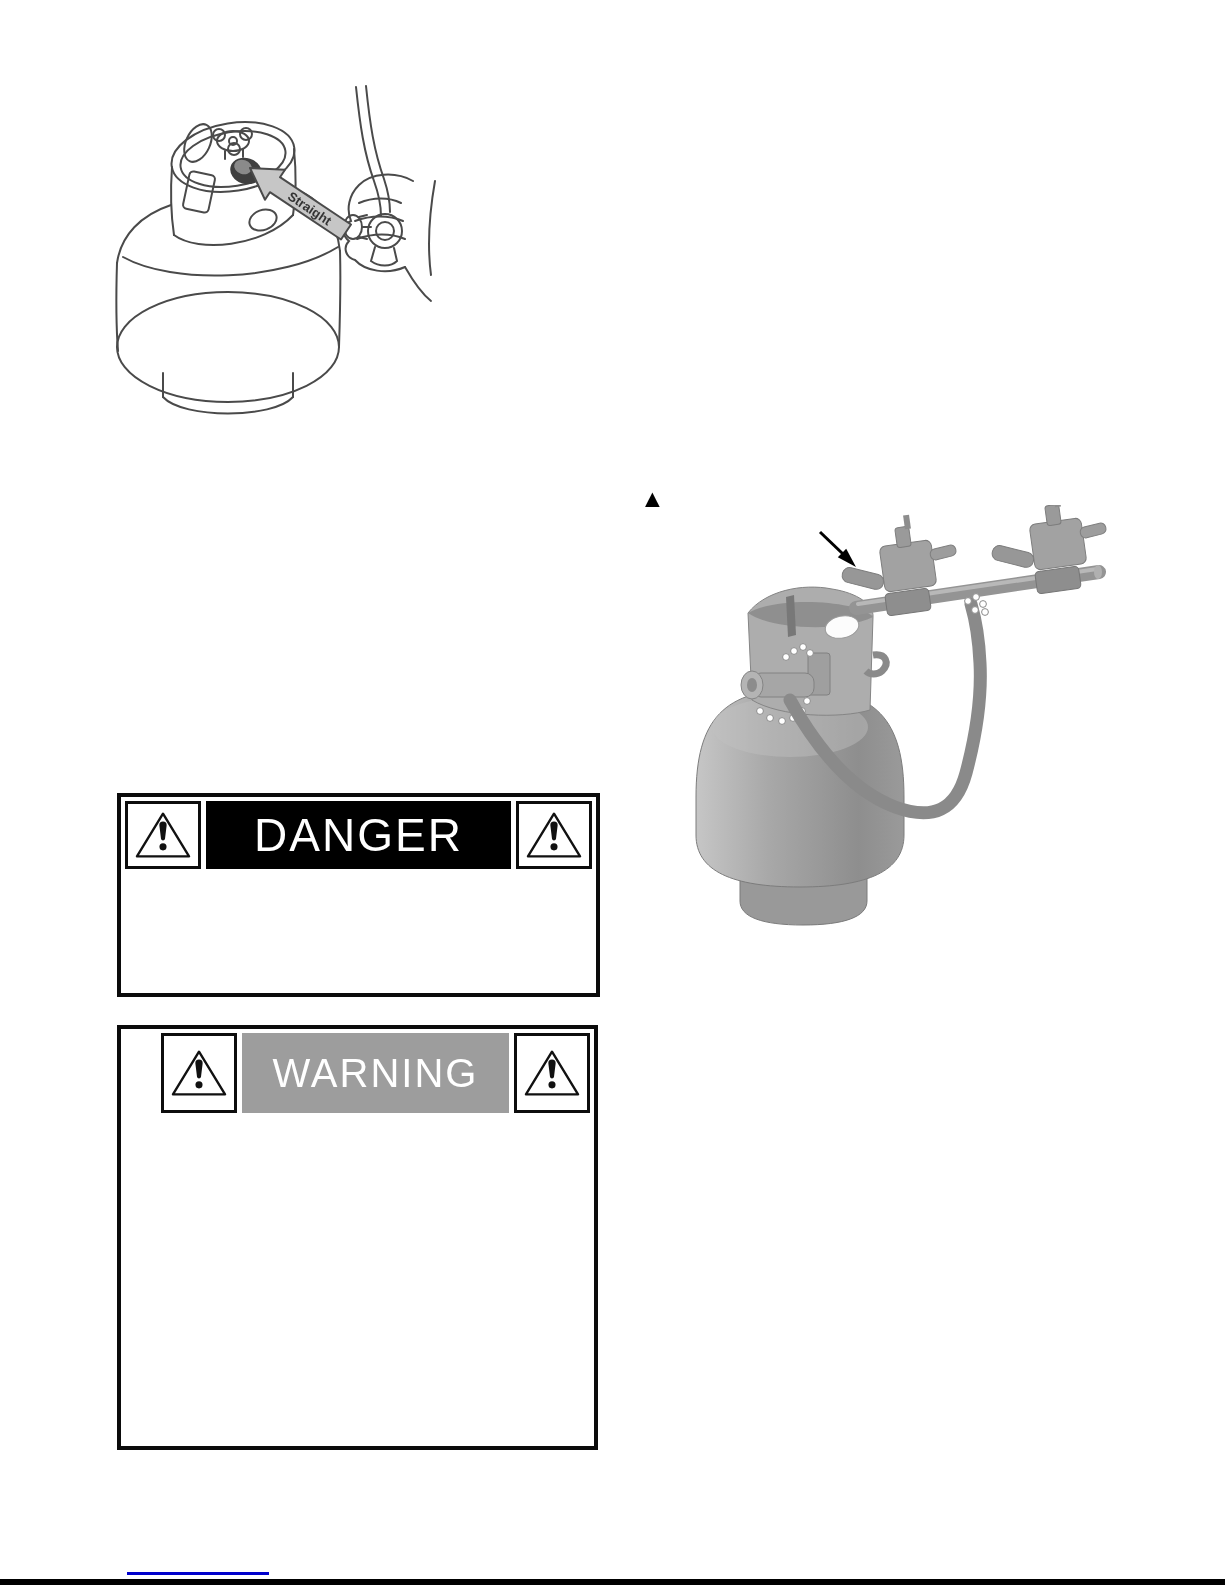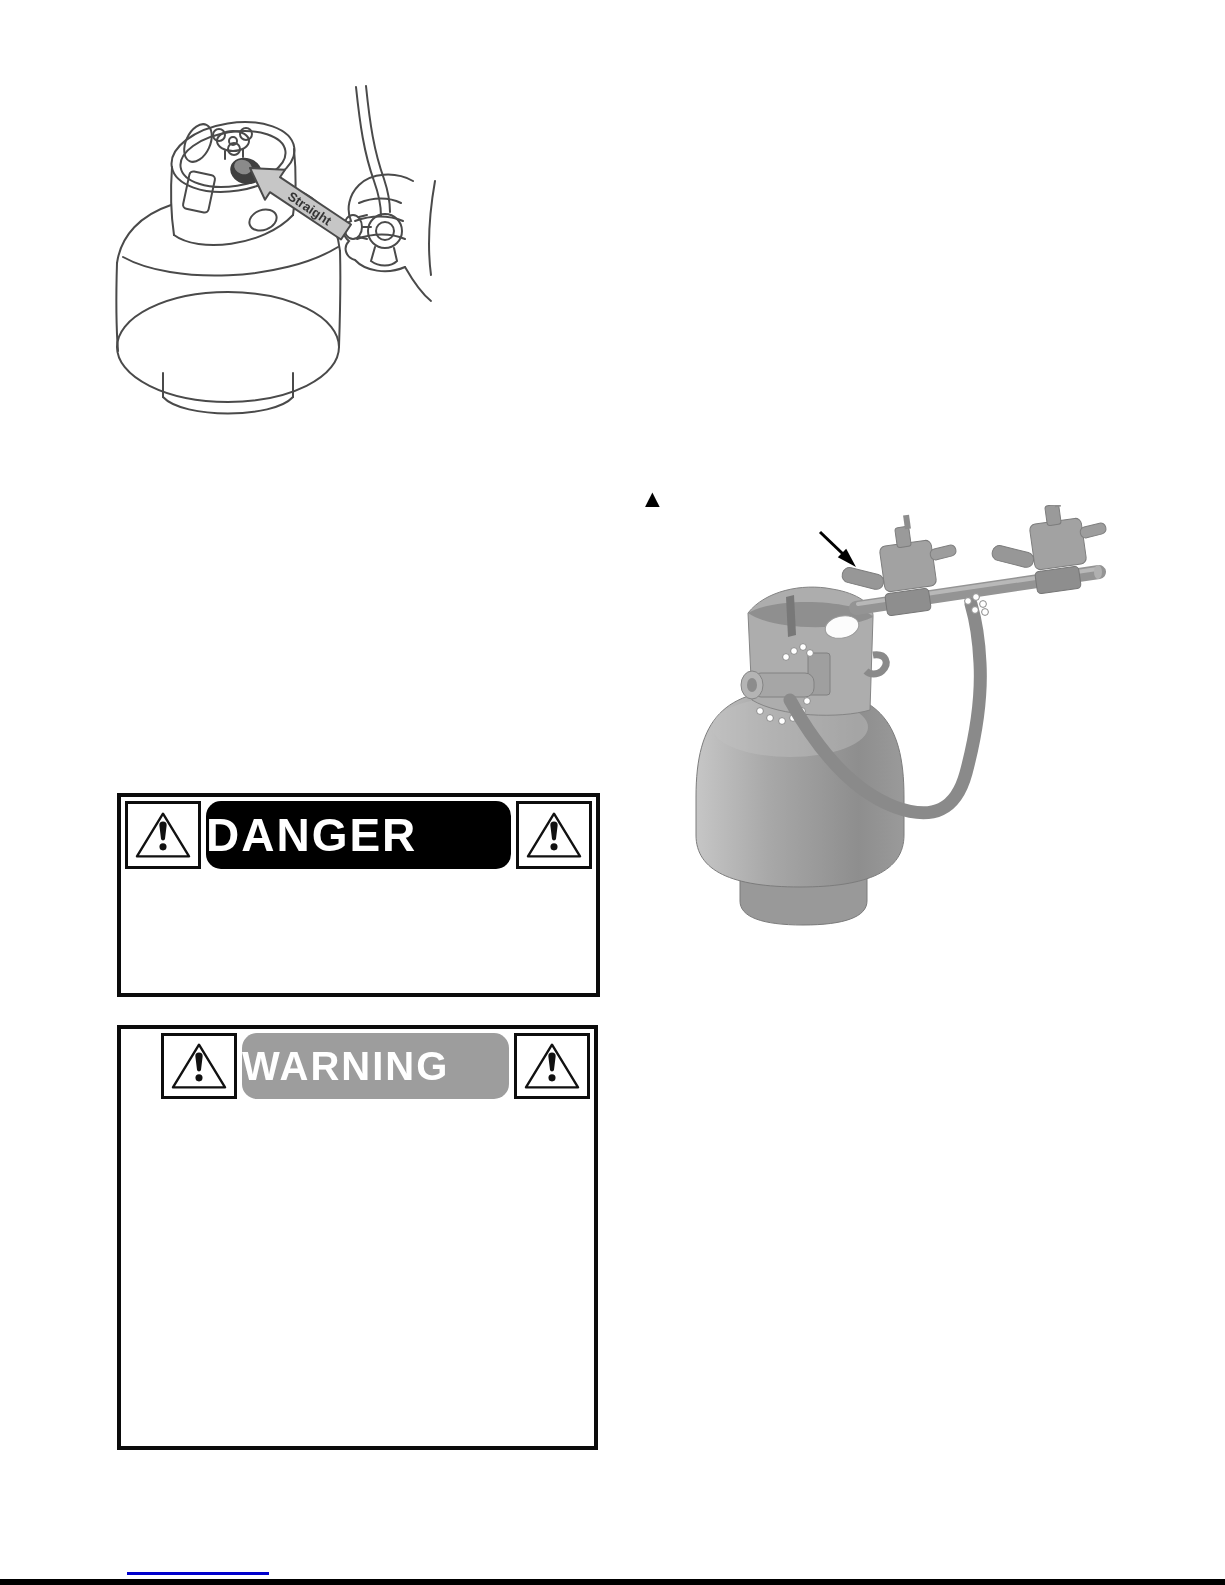--- a/index.html
+++ b/index.html
@@ -34,30 +34,29 @@
     background:#ffffff;
     display:flex;
     align-items:center;
     justify-content:center;
     flex:0 0 auto;
   }
   .hdr-bar{
     flex:1;
     display:flex;
     align-items:center;
-    justify-content:flex-start;
-    font-weight:700;
+    justify-content:center;
+    font-weight:400;
     letter-spacing:2px;
     line-height:1;
     user-select:none;
-    border-radius:15px;
   }
   .danger .hdr{height:68px;}
   .danger .hdr-bar{font-size:46px;}
-  .warning .hdr{height:66px;margin-left:36px;}
+  .warning .hdr{height:80px;margin-left:36px;}
   .warning .hdr-bar{font-size:40px;}
   .warnbox .bodyarea{flex:1;background:#ffffff;}
 
   .bullet-tri{
     position:absolute;
     font-size:25px;
     line-height:1;
     color:#000;
   }
   .footer-underline{

